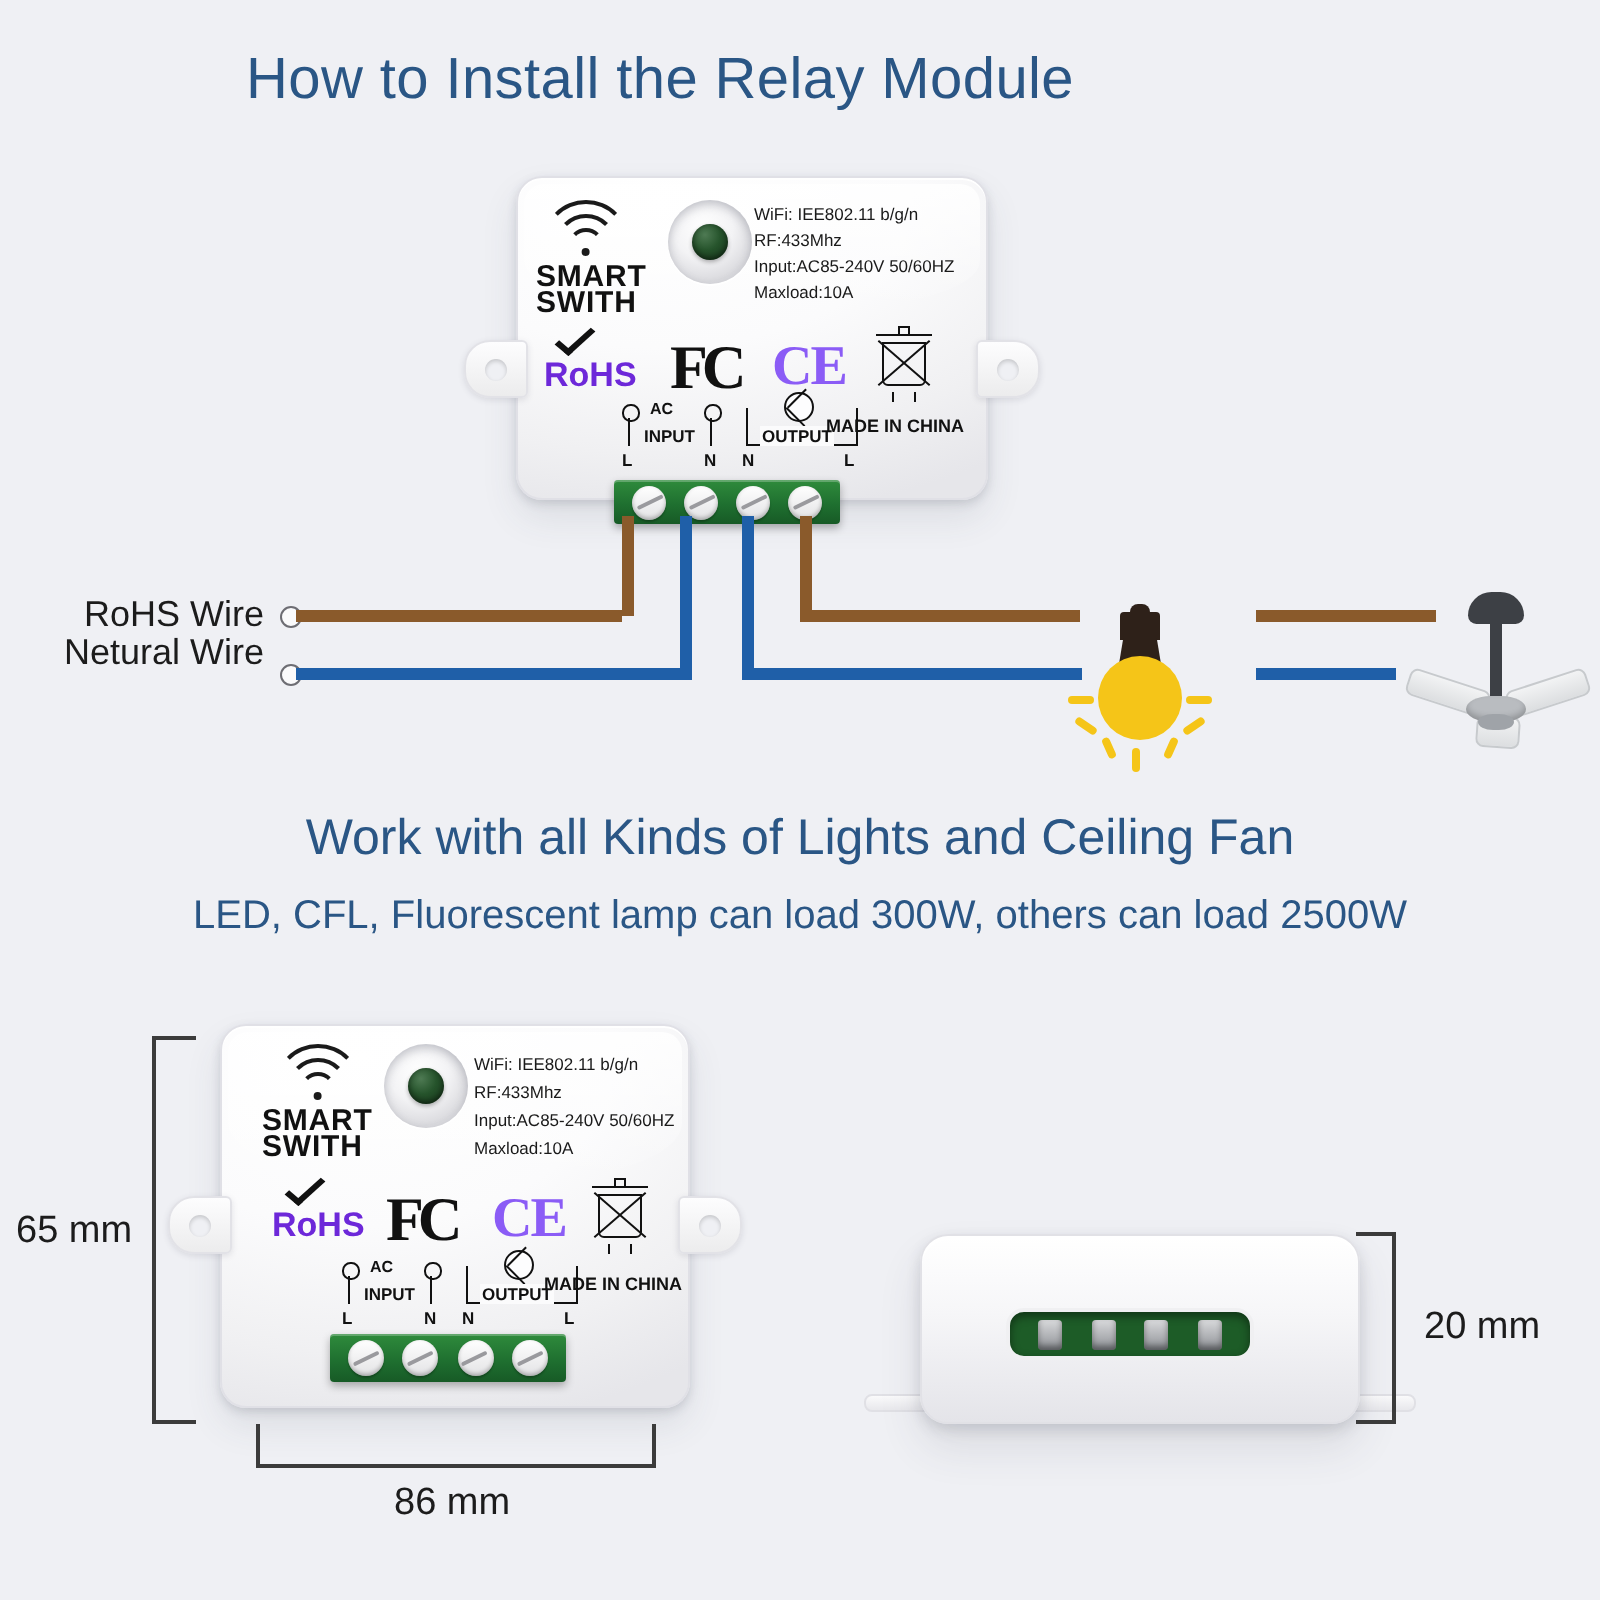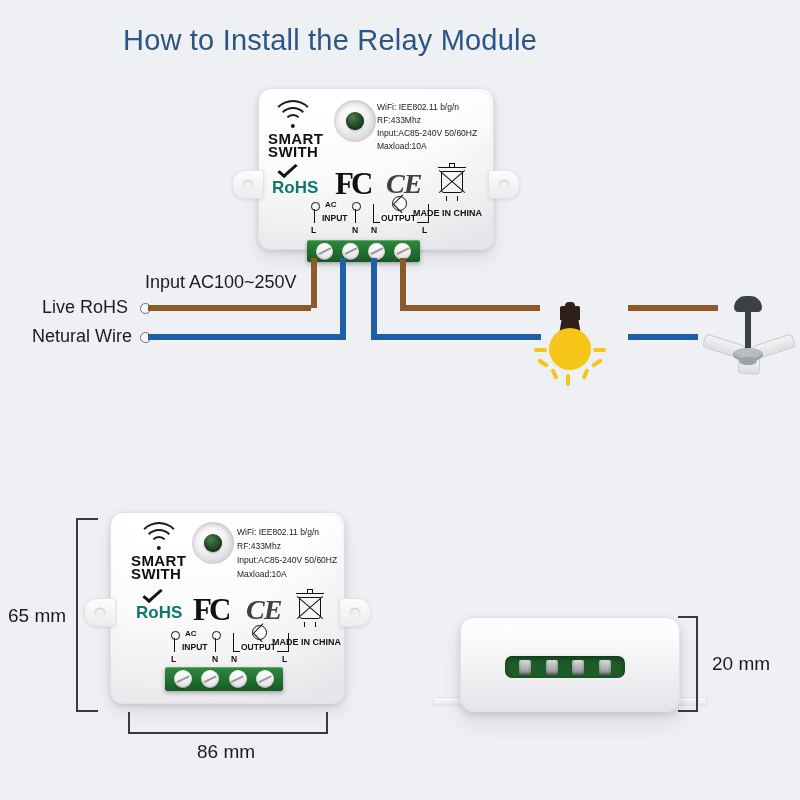--- a/index.html
+++ b/index.html
@@ -125,29 +125,29 @@
     box-shadow: inset 0 2px 5px rgba(90,95,110,0.33), 0 1px 0 #fff;
     display: flex; align-items: center; justify-content: center;
   }
   .btn {
     border-radius: 50%;
     background: radial-gradient(circle at 36% 30%, #4e7a53 0%, #26542c 45%, #16361a 100%);
     box-shadow: inset 0 -1px 3px rgba(0,0,0,0.55), 0 1px 2px rgba(0,0,0,0.3);
   }
 
   
-  .rohs { position: absolute; color: #0f766e; font-weight: bold; }
+  .rohs { position: absolute; color: #6d28d9; font-weight: bold; }
   .check {
     position: absolute;
     border-right: 3.6px solid #111;
     border-bottom: 3.6px solid #111;
     transform: rotate(40deg) skewX(-8deg);
   }
   .fc { position: absolute; font-weight: bold; color: #111; font-family: "Liberation Serif", serif; }
-  .ce { position: absolute; font-weight: bold; color: #404040; font-family: "Liberation Serif", serif; font-style: italic; }
+  .ce { position: absolute; font-weight: bold; color: #8b5cf6; font-family: "Liberation Serif", serif; }
 
   
   .weee { position: absolute; }
   .weee .binbody {
     position: absolute; left: 3px; top: 6px; right: 3px; bottom: 4px;
     border: 1.7px solid #111;
     border-radius: 0 0 3px 3px;
   }
   .weee .lid {
     position: absolute; left: 0; right: 0; top: 2px; height: 0;
@@ -449,24 +449,23 @@
   </div>
   <div class="madein" style="left:413px; top:208px; font-size:9px;">MADE IN CHINA</div>
 
   <div class="greenblock" style="left:307px; top:240px; width:113px; height:22px;">
     <div class="screw" style="width:17px;height:17px;"></div>
     <div class="screw" style="width:17px;height:17px;"></div>
     <div class="screw" style="width:17px;height:17px;"></div>
     <div class="screw" style="width:17px;height:17px;"></div>
   </div>
 
-  <div class="ioLabel" style="left:145px; top:272px;">Input AC100~250V</div>
-
-  <div class="wlabel" style="left:42px; top:297px;">Live RoHS</div>
-  <div class="wlabel" style="left:32px; top:326px;">Netural Wire</div>
+
+  <div class="wlabel" style="left:42px; top:297px;">RoHS Wire</div>
+  <div class="wlabel" style="left:32px; top:316px;">Netural Wire</div>
 
   <div class="wnode" style="left:140px; top:303px;"></div>
   <div class="wnode" style="left:140px; top:332px;"></div>
 
   <div class="wire" style="left:148px; top:305px; width:163px; height:6px;"></div>
   <div class="wire" style="left:311px; top:258px; width:6px; height:50px;"></div>
 
   <div class="wire blue" style="left:148px; top:334px; width:198px; height:6px;"></div>
   <div class="wire blue" style="left:340px; top:258px; width:6px; height:79px;"></div>
 
@@ -496,20 +495,22 @@
   <div class="fan" style="left:710px; top:296px; width:76px; height:80px;">
     <div class="mount"></div>
     <div class="rod"></div>
     <div class="blade" style="left:-8px; top:50px; width:40px; height:12px; transform:rotate(18deg); transform-origin:100% 50%;"></div>
     <div class="blade" style="left:44px; top:50px; width:40px; height:12px; transform:rotate(-18deg); transform-origin:0% 50%;"></div>
     <div class="blade" style="left:28px; top:62px; width:20px; height:14px; transform:rotate(4deg);"></div>
     <div class="hub"></div>
     <div class="hub2"></div>
   </div>
 
+  <div class="subhead a">Work with all Kinds of Lights and Ceiling Fan</div>
+  <div class="subhead b">LED, CFL, Fluorescent lamp can load 300W, others can load 2500W</div>
 
   <div class="device" style="left:110px; top:512px; width:233px; height:190px;"></div>
   <div class="tab left" style="left:84px; top:598px;">
     <i></i>
   </div>
   <div class="tab right" style="left:339px; top:598px;">
     <i></i>
   </div>
 
   <div class="wifi" style="left:138px; top:522px; width:42px; height:28px;">

